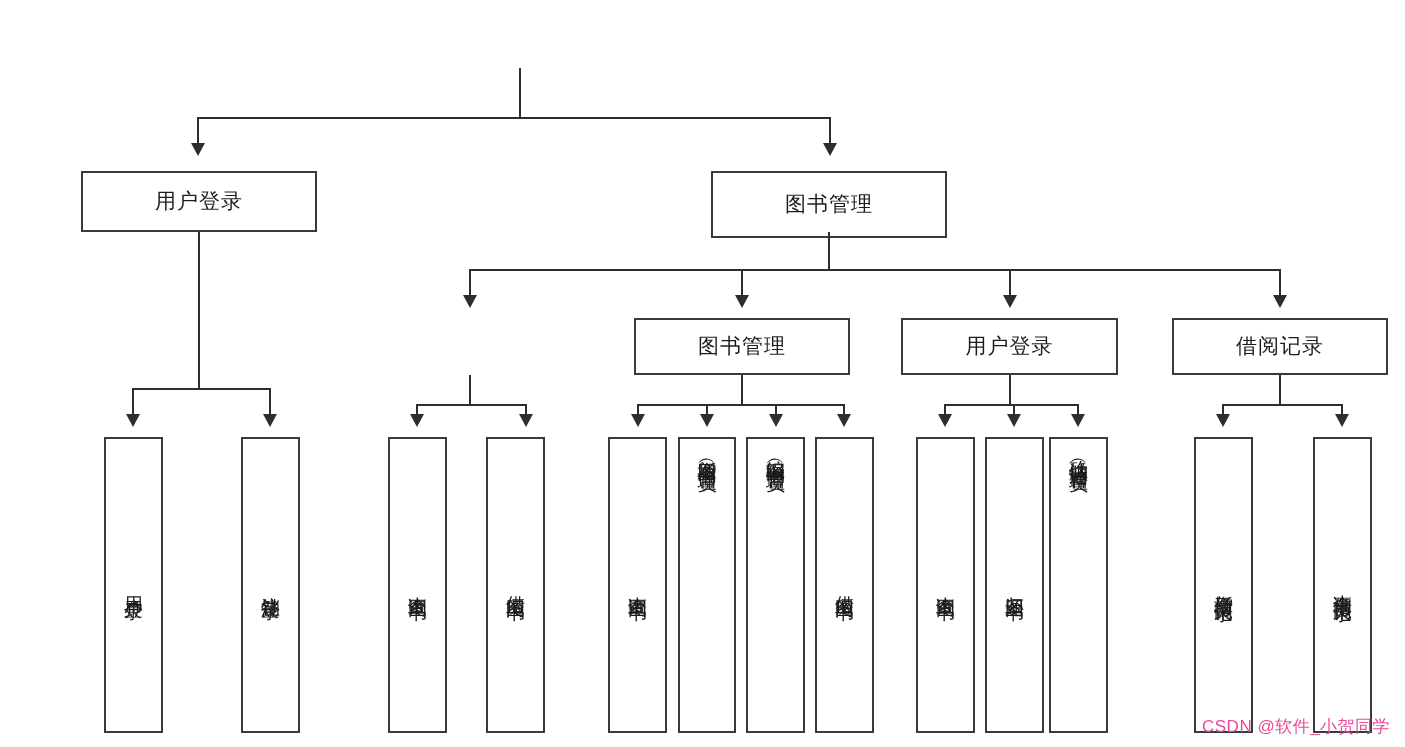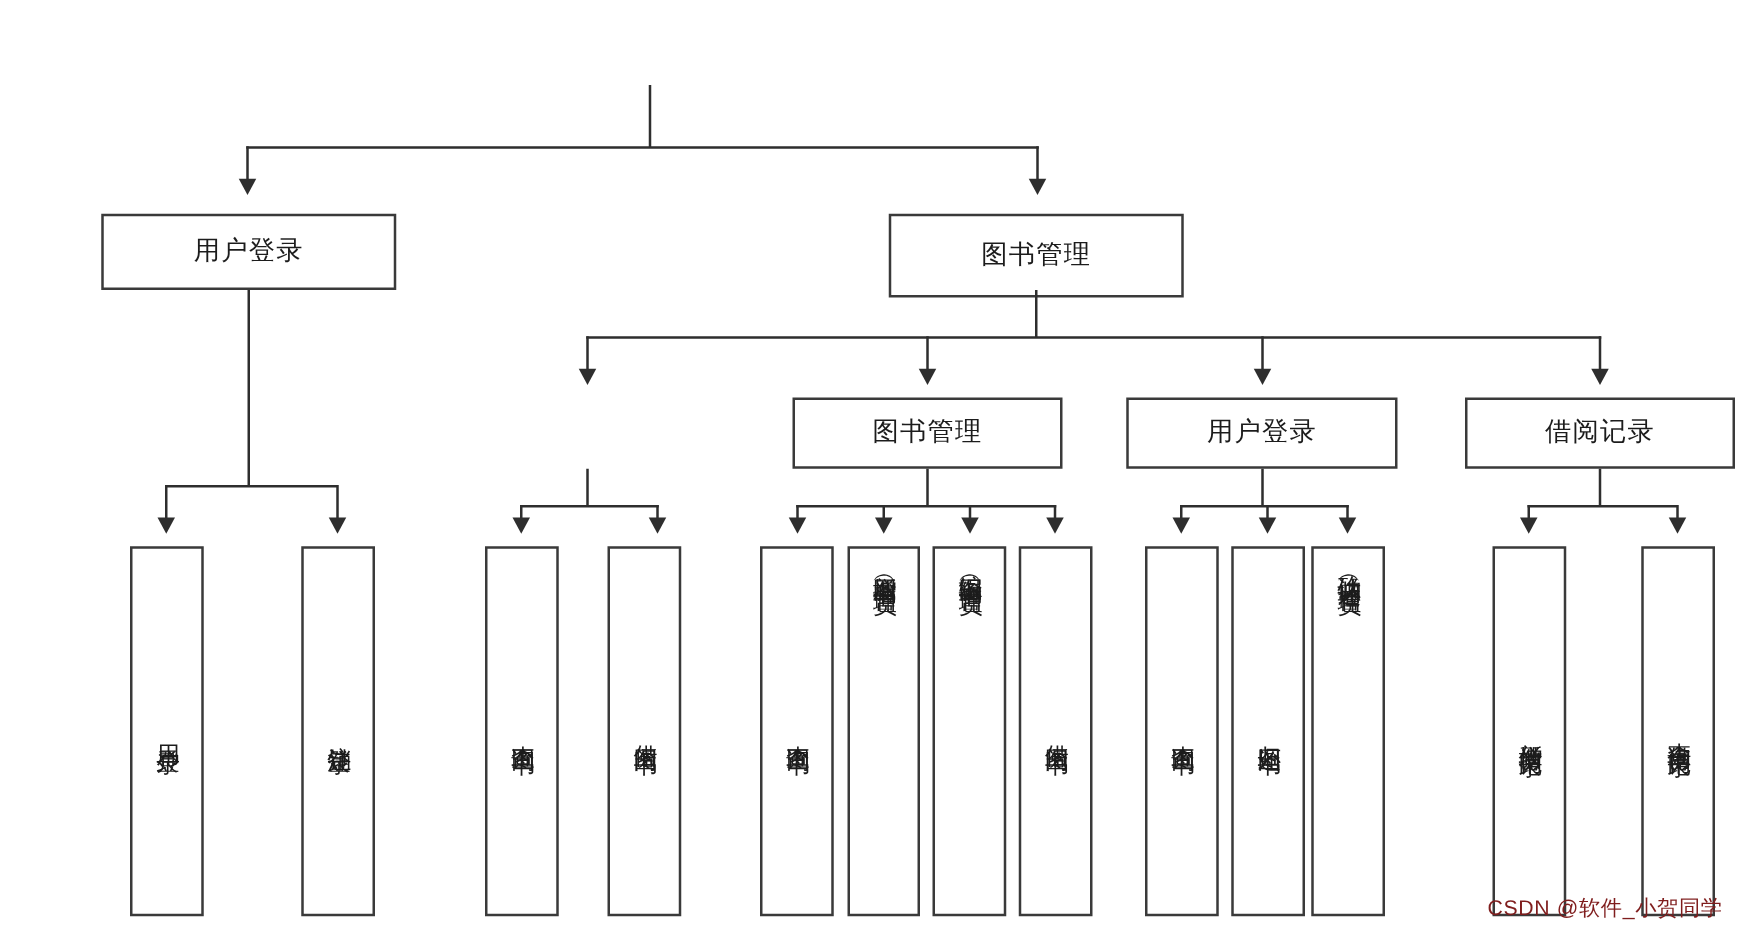--- a/index.html
+++ b/index.html
@@ -77,24 +77,25 @@
     height: 0;
     border-left: 7px solid transparent;
     border-right: 7px solid transparent;
     border-top: 13px solid #2e2e2e;
   }
 
   
   .watermark {
     position: absolute;
     font-size: 17px;
-    color: #7f1d1d;
+    color: #ec4899;
     white-space: nowrap;
     user-select: none;
     letter-spacing: 0.5px;
+    margin-left: 12px;
   }
 </style>
 </head>
 <body>
 
 <div id="canvas">
 
 
   <div class="edge v" style="left:519px; top:68px; width:2px; height:50px;"></div>
 

